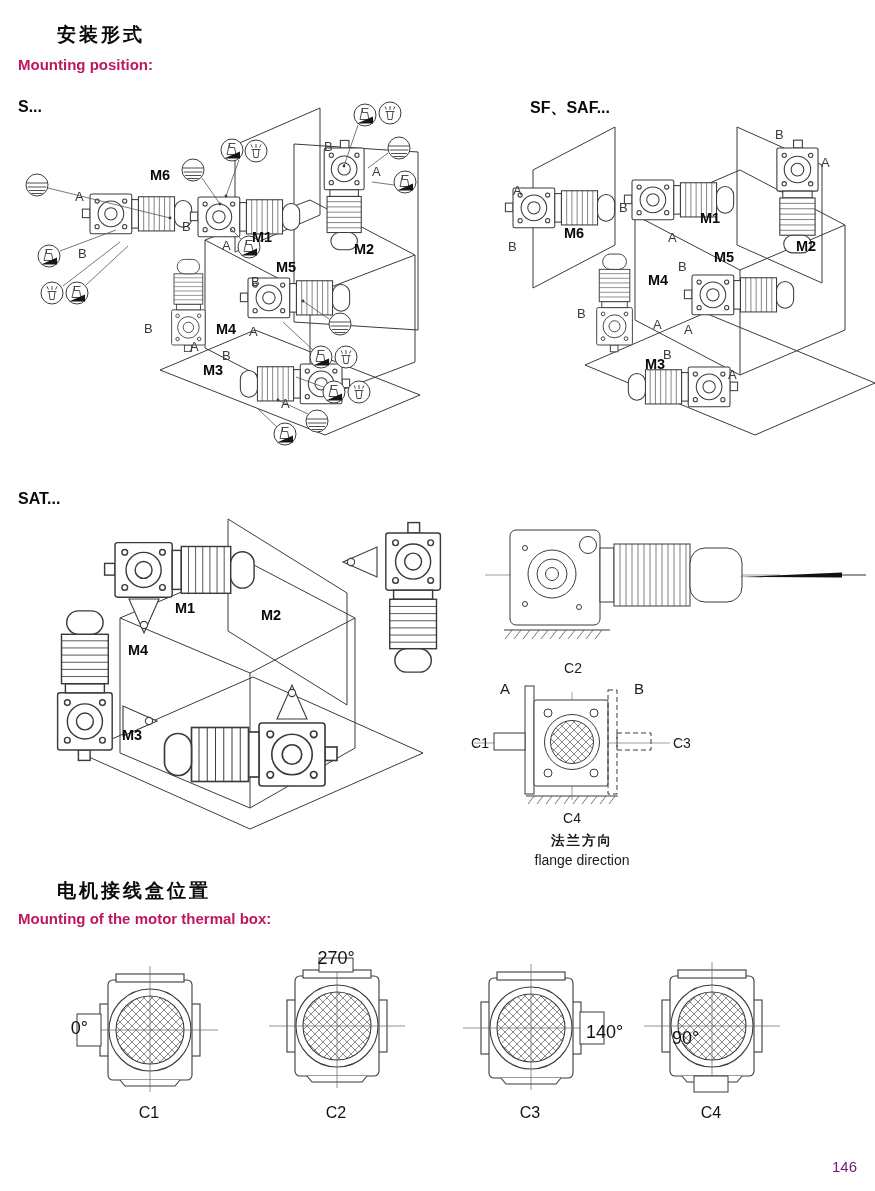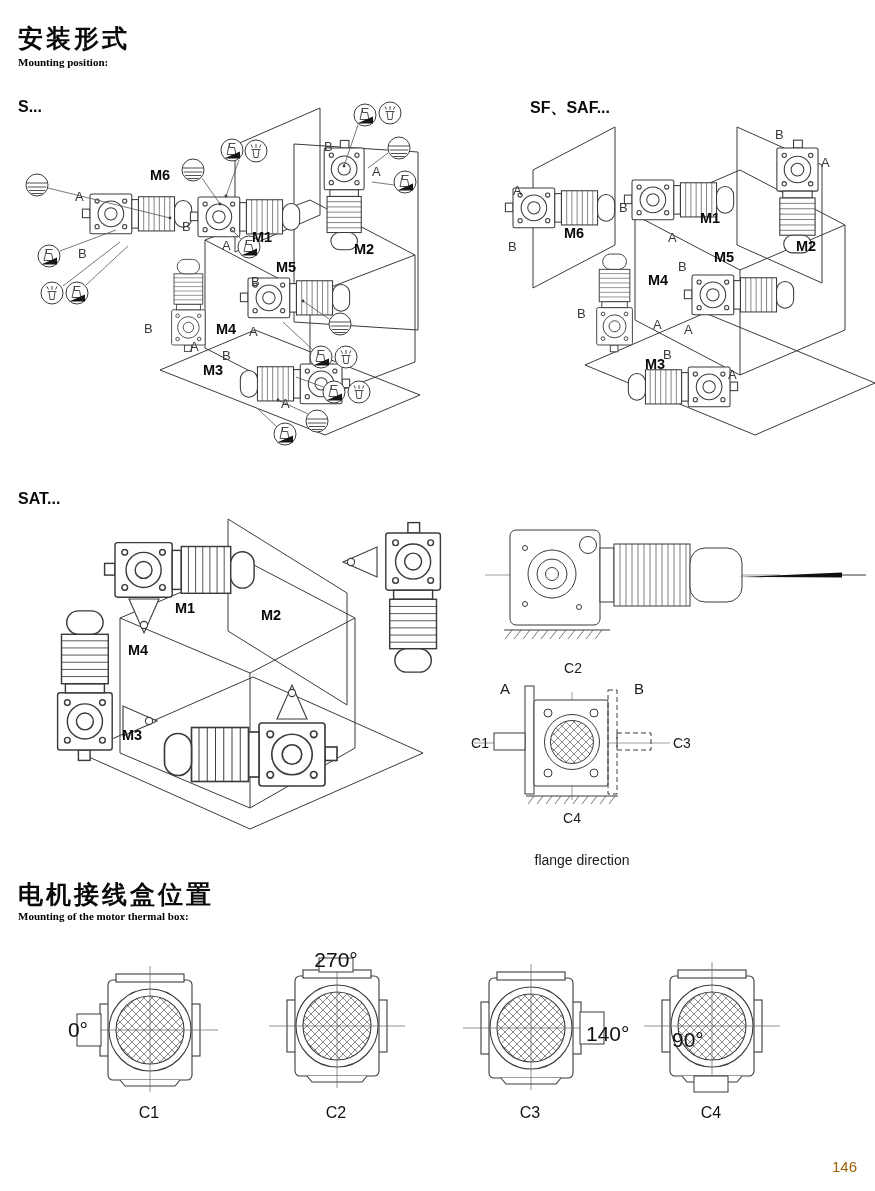--- a/index.html
+++ b/index.html
@@ -1,27 +1,27 @@
 <!DOCTYPE html>
 <html><head>
 <meta charset="utf-8">
 <style>
   html,body{margin:0;padding:0;background:#fff;}
   .page{position:relative;width:875px;height:1191px;background:#fff;overflow:hidden;
         font-family:"Liberation Sans","DejaVu Sans",sans-serif;color:#111;}
   .abs{position:absolute;}
   svg.abs{overflow:visible;}
-  .t-zh{font-size:25px;font-weight:600;letter-spacing:3px;color:#0a0a0a;}
-  .t-en{font-size:11px;font-weight:700;color:#000000;font-family:Liberation Serif, serif;}
+  .t-zh{font-size:19px;font-weight:600;letter-spacing:3px;color:#0a0a0a;margin-left:39px;}
+  .t-en{font-size:15px;font-weight:700;color:#be185d;}
   .sec{font-size:16px;font-weight:700;color:#0a0a0a;}
   .cap-zh{font-size:13.5px;font-weight:600;letter-spacing:2px;color:#1a1a1a;text-align:center;}
   .cap-en{font-size:14px;font-weight:400;color:#1a1a1a;text-align:center;}
-  .angle{font-size:21px;color:#111;}
+  .angle{font-size:18px;color:#111;}
   .ccap{font-size:16px;color:#111;text-align:center;}
-  .pgnum{font-size:15px;color:#a16207;}
+  .pgnum{font-size:15px;color:#701a75;}
   
   .mlab{font:700 14.5px "Liberation Sans","DejaVu Sans",sans-serif;fill:#090909;}
   .ab{font:400 13px "Liberation Sans","DejaVu Sans",sans-serif;fill:#3a3a3a;}
   .flab{font:400 14px "Liberation Sans","DejaVu Sans",sans-serif;fill:#1a1a1a;}
   .fab{font:400 15px "Liberation Sans","DejaVu Sans",sans-serif;fill:#1a1a1a;}
   .ln{stroke:#3b3b3b;fill:none;stroke-width:1;}
   .lnw{stroke:#3b3b3b;fill:#fff;stroke-width:1;}
   .thin{stroke:#777;stroke-width:0.7;}
   .lead{stroke:#555;stroke-width:0.8;fill:none;}
 </style>
@@ -250,20 +250,21 @@
       <path d="M64 146h92"></path>
       <path d="M72 146l-6 8m15-8l-6 8m15-8l-6 8m15-8l-6 8m15-8l-6 8m15-8l-6 8m15-8l-6 8m15-8l-6 8m15-8l-6 8m15-8l-6 8" stroke-width="0.7"></path>
     </g>
     <text class="flab" x="111" y="23" text-anchor="middle">C2</text>
     <text class="fab" x="38" y="44">A</text>
     <text class="fab" x="172" y="44">B</text>
     <text class="flab" x="18" y="98" text-anchor="middle">C1</text>
     <text class="flab" x="211" y="98">C3</text>
     <text class="flab" x="110" y="173" text-anchor="middle">C4</text>
   </svg>
+  <div class="abs cap-zh" style="left:462px;top:832px;width:240px">法兰方向</div>
   <div class="abs cap-en" style="left:462px;top:852px;width:240px">flange direction</div>
 
   <div class="abs t-zh" style="left:18px;top:878px">电机接线盒位置</div>
   <div class="abs t-en" style="left:18px;top:910px">Mounting of the motor thermal box:</div>
 
   <svg class="abs" style="left:74px;top:960px" width="150" height="138" viewBox="-14 -14 150 138">
     <use href="#mf"></use>
     <rect class="lnw" x="-11" y="40" width="24" height="32"></rect>
   </svg>
   <div class="abs angle" style="left:52px;top:1018px;width:36px;text-align:right">0°</div>

